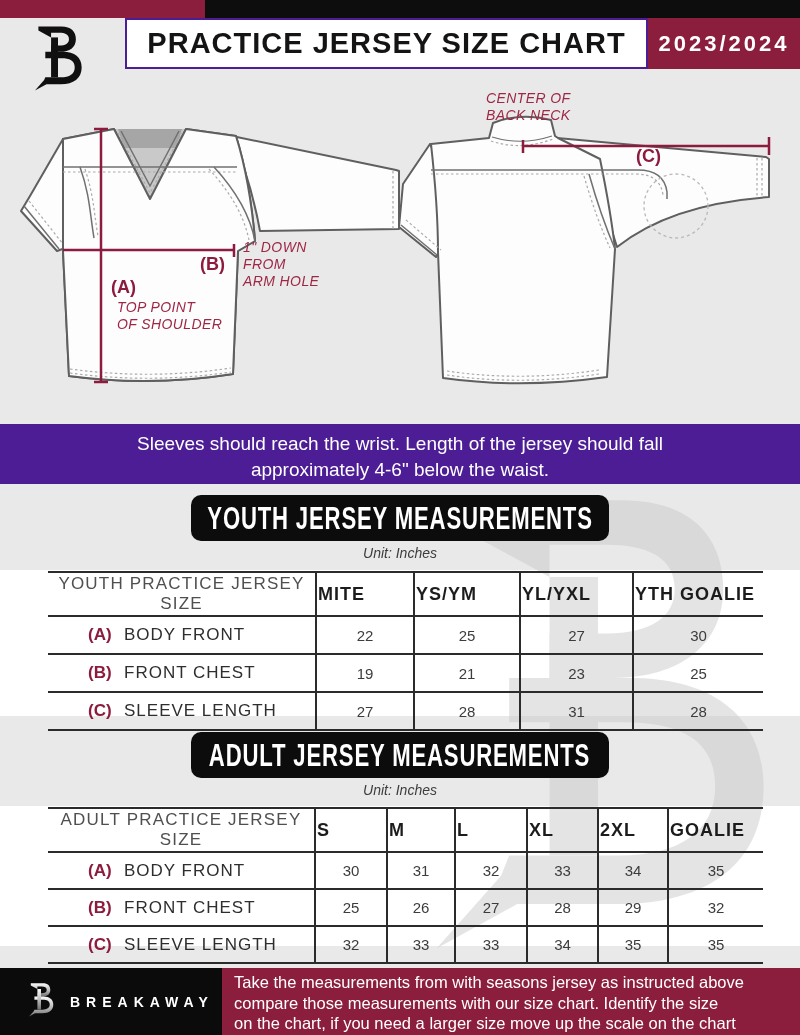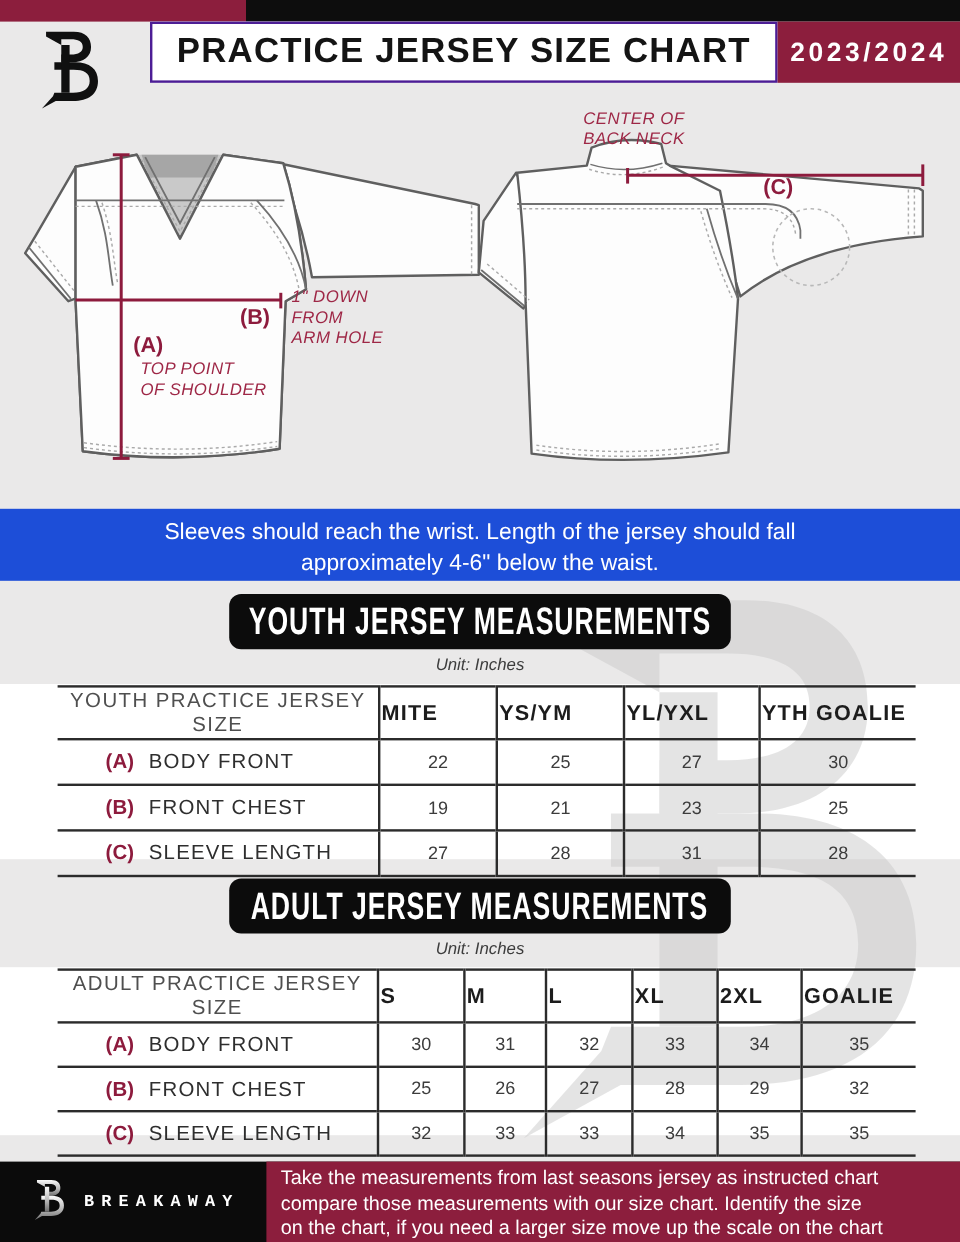--- a/index.html
+++ b/index.html
@@ -27,21 +27,21 @@
   .band2{top:806px;height:140px;}
   
   .watermark{position:absolute;left:396px;top:476px;width:404px;height:525px;color:#cbcbcb;opacity:.5;z-index:1;}
   
   .diagram-svg{position:absolute;left:0;top:0;width:800px;height:1035px;z-index:2;pointer-events:none;}
   .anno{position:absolute;z-index:3;color:#9e2746;font-style:italic;font-size:14px;line-height:17px;
         letter-spacing:.4px;white-space:pre-line;}
   .anno-letter{position:absolute;z-index:3;color:#8d1b3d;font-weight:bold;font-style:normal;font-size:18px;}
   
   .notice{
-    position:absolute;left:0;top:424px;width:800px;height:60px;background:#1d4ed8;z-index:2;
+    position:absolute;left:0;top:424px;width:800px;height:60px;background:#4c1d95;z-index:2;
     color:#fff;text-align:center;font-size:19px;line-height:26px;padding-top:7px;box-sizing:border-box;
   }
   
   .section-banner{
     position:absolute;left:50%;transform:translateX(-50%);width:418px;height:46px;background:#0c0c0c;
     border-radius:10px;display:flex;align-items:center;justify-content:center;z-index:2;
   }
   .banner-youth{top:495px;}
   .banner-adult{top:732px;}
   .banner-text{color:#fff;font-weight:bold;font-size:27px;letter-spacing:1px;white-space:nowrap;
@@ -67,21 +67,21 @@
   .ltr{color:#8d1b3d;font-weight:bold;font-size:17px;display:inline-block;width:36px;}
   .lbl{font-size:17px;letter-spacing:1px;color:#2e2e2e;}
   .val{text-align:center;font-size:15px;color:#3c3c3c;}
   
   .footer{position:absolute;left:0;top:968px;width:800px;height:67px;background:#0b0b0b;z-index:4;}
   .footer-maroon{position:absolute;left:222px;top:0;width:578px;height:67px;background:#8c1e3d;
                  box-sizing:border-box;padding:4px 8px 0 12px;}
   .footer-note{color:#fff;font-size:16.5px;line-height:20.5px;}
   .brand-logo{position:absolute;left:26px;top:13px;width:30px;height:40px;}
   .brand-text{position:absolute;left:70px;top:26px;color:#fff;font-weight:bold;font-size:14px;
-              letter-spacing:6px;white-space:nowrap;font-family:Liberation Mono, monospace;}
+              letter-spacing:6px;white-space:nowrap;}
 </style>
 </head>
 <body>
 
 <svg width="0" height="0" style="position:absolute" aria-hidden="true">
   <defs>
     <g id="bmark">
       <path d="M16,6 L56,6 C73,6 81,15 81,28 C81,42 70,50 54,50 L38,50 L38,39 L52,39 C63,39 69,35 69,28 C69,20 62,17 52,17 L38,17 L38,25 L16,13 Z"></path>
       <path d="M28,50 L58,50 C79,50 91,60 91,77 C91,96 77,106 55,106 L30,106 L10,117 L26,99 L28,94 L55,94 C70,94 79,88 79,77 C79,65 70,61 56,61 L28,61 Z"></path>
       <path d="M38,25 L50,25 L50,94 L38,94 Z"></path>
@@ -320,17 +320,17 @@
   </tr>
 </tbody>
   </table>
 
 <div class="footer">
   <svg class="brand-logo" viewBox="0 0 100 130">
     <use href="#bmark" fill="url(#silverGrad)"></use>
   </svg>
   <div class="brand-text">BREAKAWAY</div>
   <div class="footer-maroon">
-    <div class="footer-note">Take the measurements from last seasons jersey as instructed chart</div>
+    <div class="footer-note">Take the measurements from with seasons jersey as instructed above</div>
     <div class="footer-note">compare those measurements  with our size chart. Identify the size</div>
     <div class="footer-note">on the chart, if you need a larger size move up the scale on the chart</div>
   </div>
 </div>
 
 </body></html>

